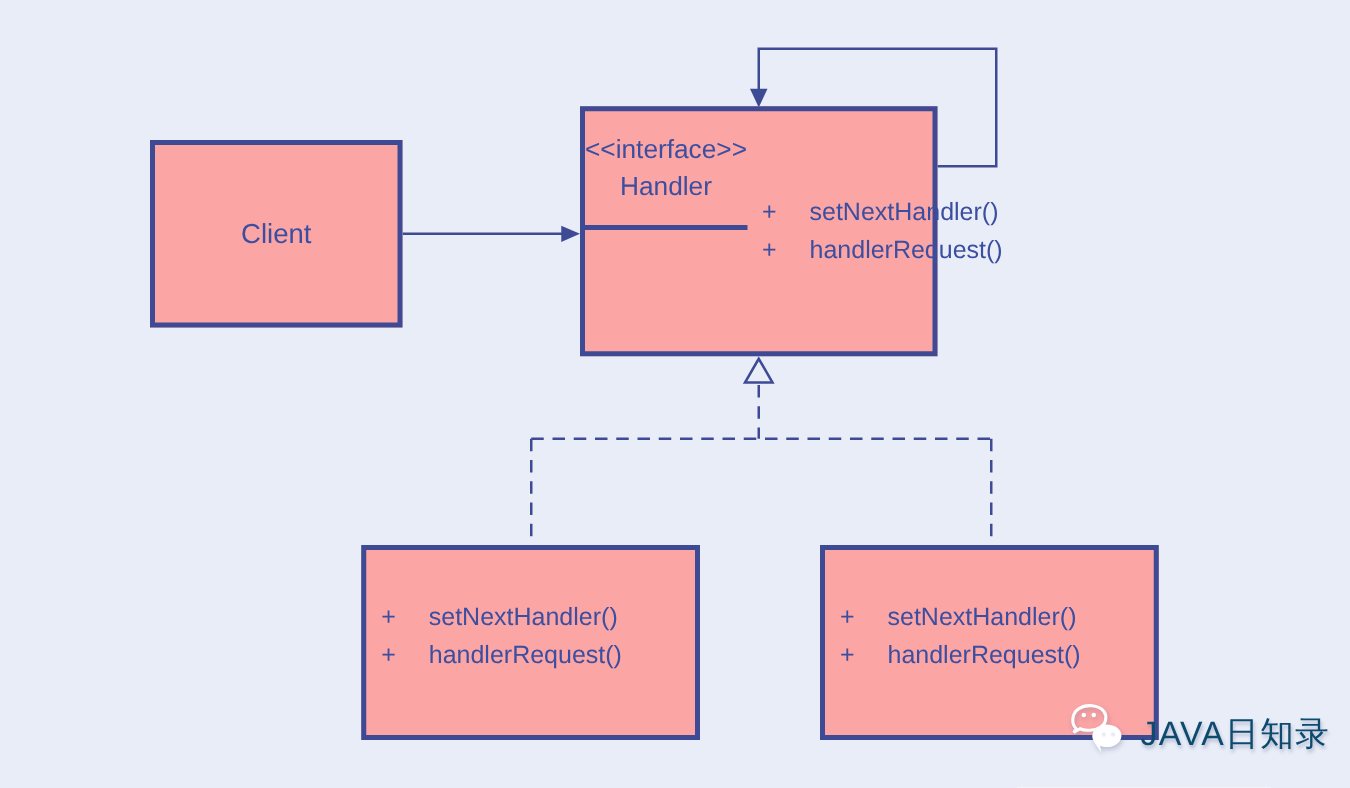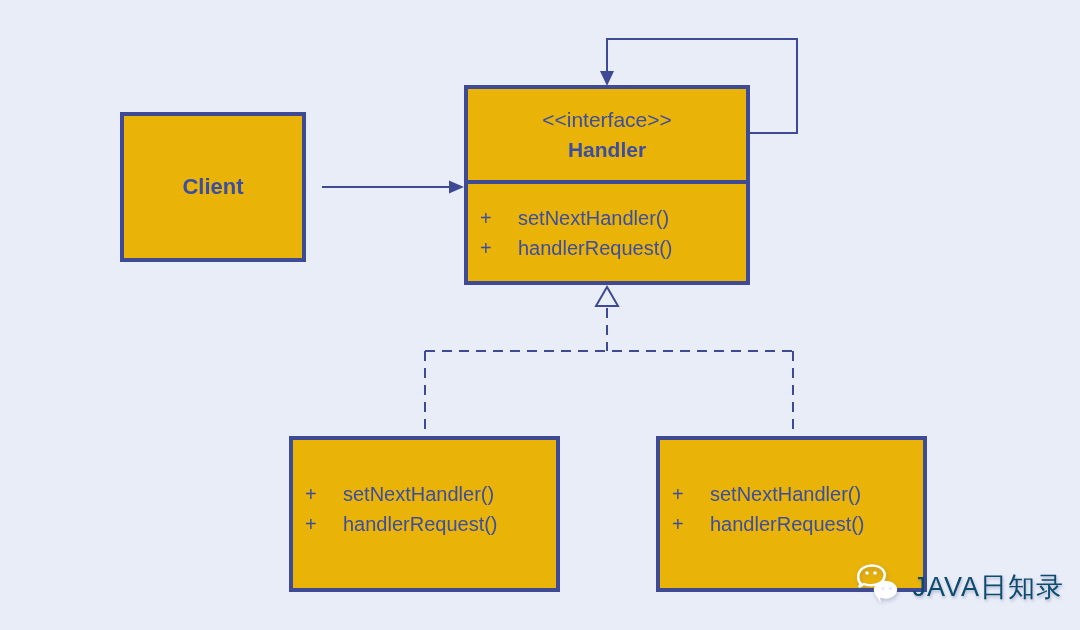--- a/index.html
+++ b/index.html
@@ -17,25 +17,25 @@
     overflow: hidden;
   }
   .lines-layer {
     position: absolute;
     left: 0; top: 0;
     width: 1080px;
     height: 630px;
   }
   .uml-box {
     position: absolute;
-    background: #eab308;
+    background: #fca5a5;
     border: 4px solid #3E4B94;
     box-sizing: border-box;
     display: flex;
-    flex-direction: column;
+    flex-direction: row;
     color: #3B4EA0;
   }
   .uml-box .header {
     border-bottom: 4px solid #3E4B94;
     display: flex;
     flex-direction: column;
     align-items: center;
     justify-content: center;
     text-align: center;
     flex: 0 0 auto;
@@ -47,36 +47,36 @@
     justify-content: center;
     padding-left: 12px;
   }
   .stereotype-line {
     font-size: 21px;
     line-height: 30px;
   }
   .class-title {
     font-size: 21px;
     line-height: 30px;
-    font-weight: 700;
+    font-weight: 400;
   }
   .method-row {
     display: flex;
     font-size: 20px;
     line-height: 30px;
     white-space: nowrap;
   }
   .method-row .vis {
     width: 38px;
     flex: 0 0 auto;
   }
   
   .client-box {
     left: 120px; top: 112px;
-    width: 186px; height: 150px;
+    width: 202px; height: 150px;
     align-items: center;
     justify-content: center;
   }
   .client-box .class-title {
     font-size: 22px;
   }
   
   .handler-box {
     left: 464px; top: 85px;
     width: 286px; height: 200px;

